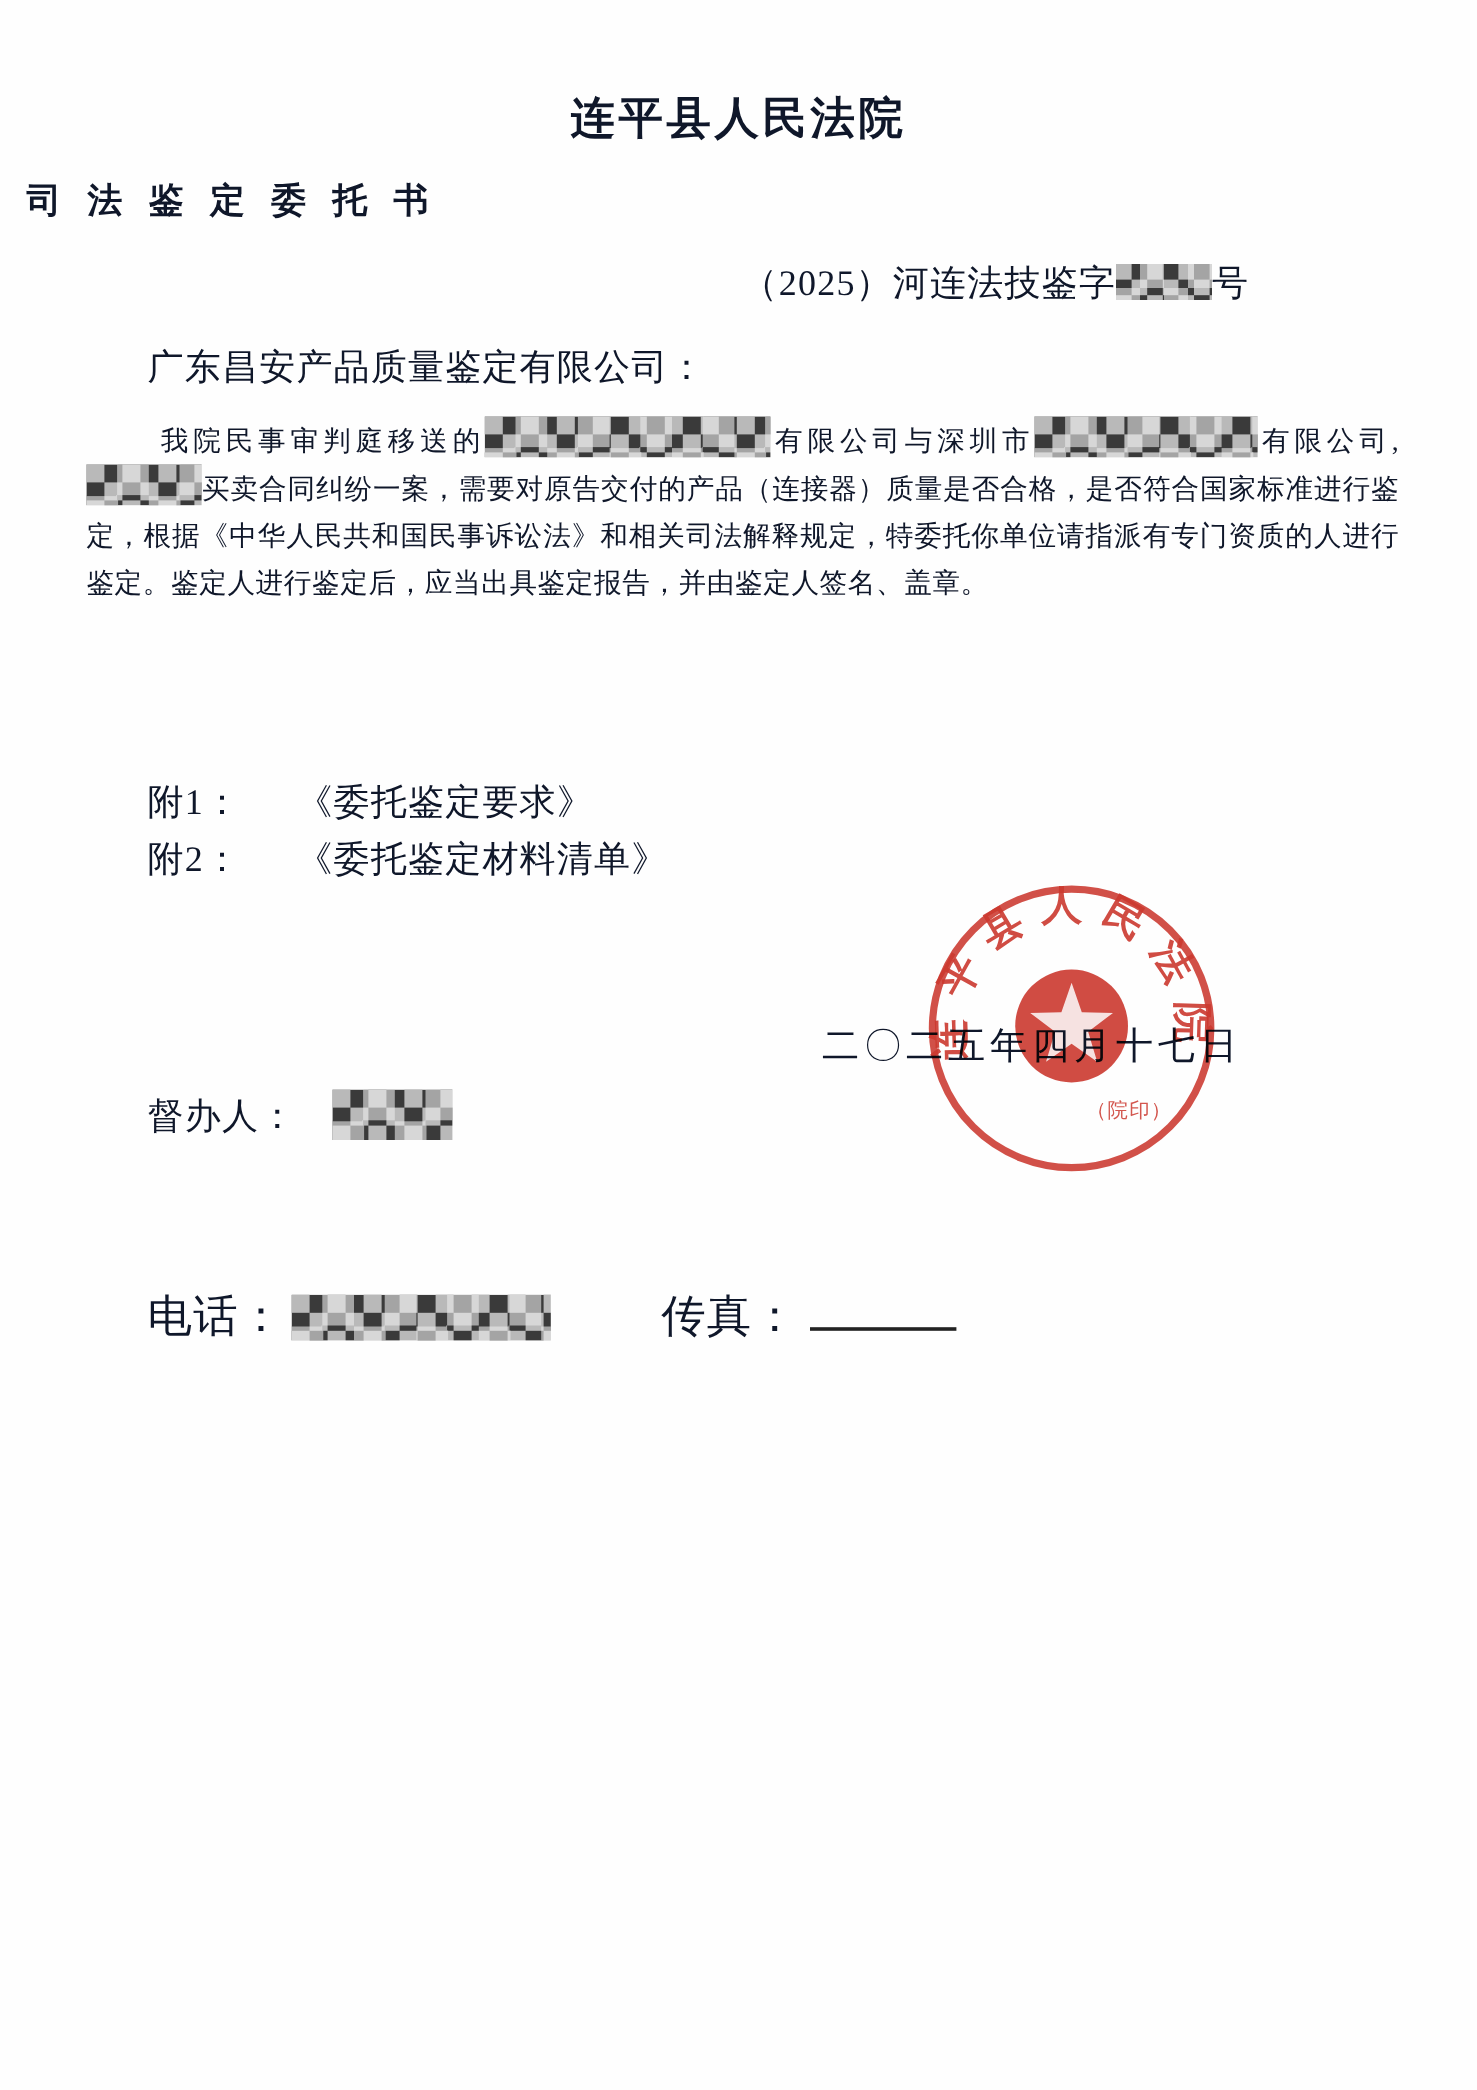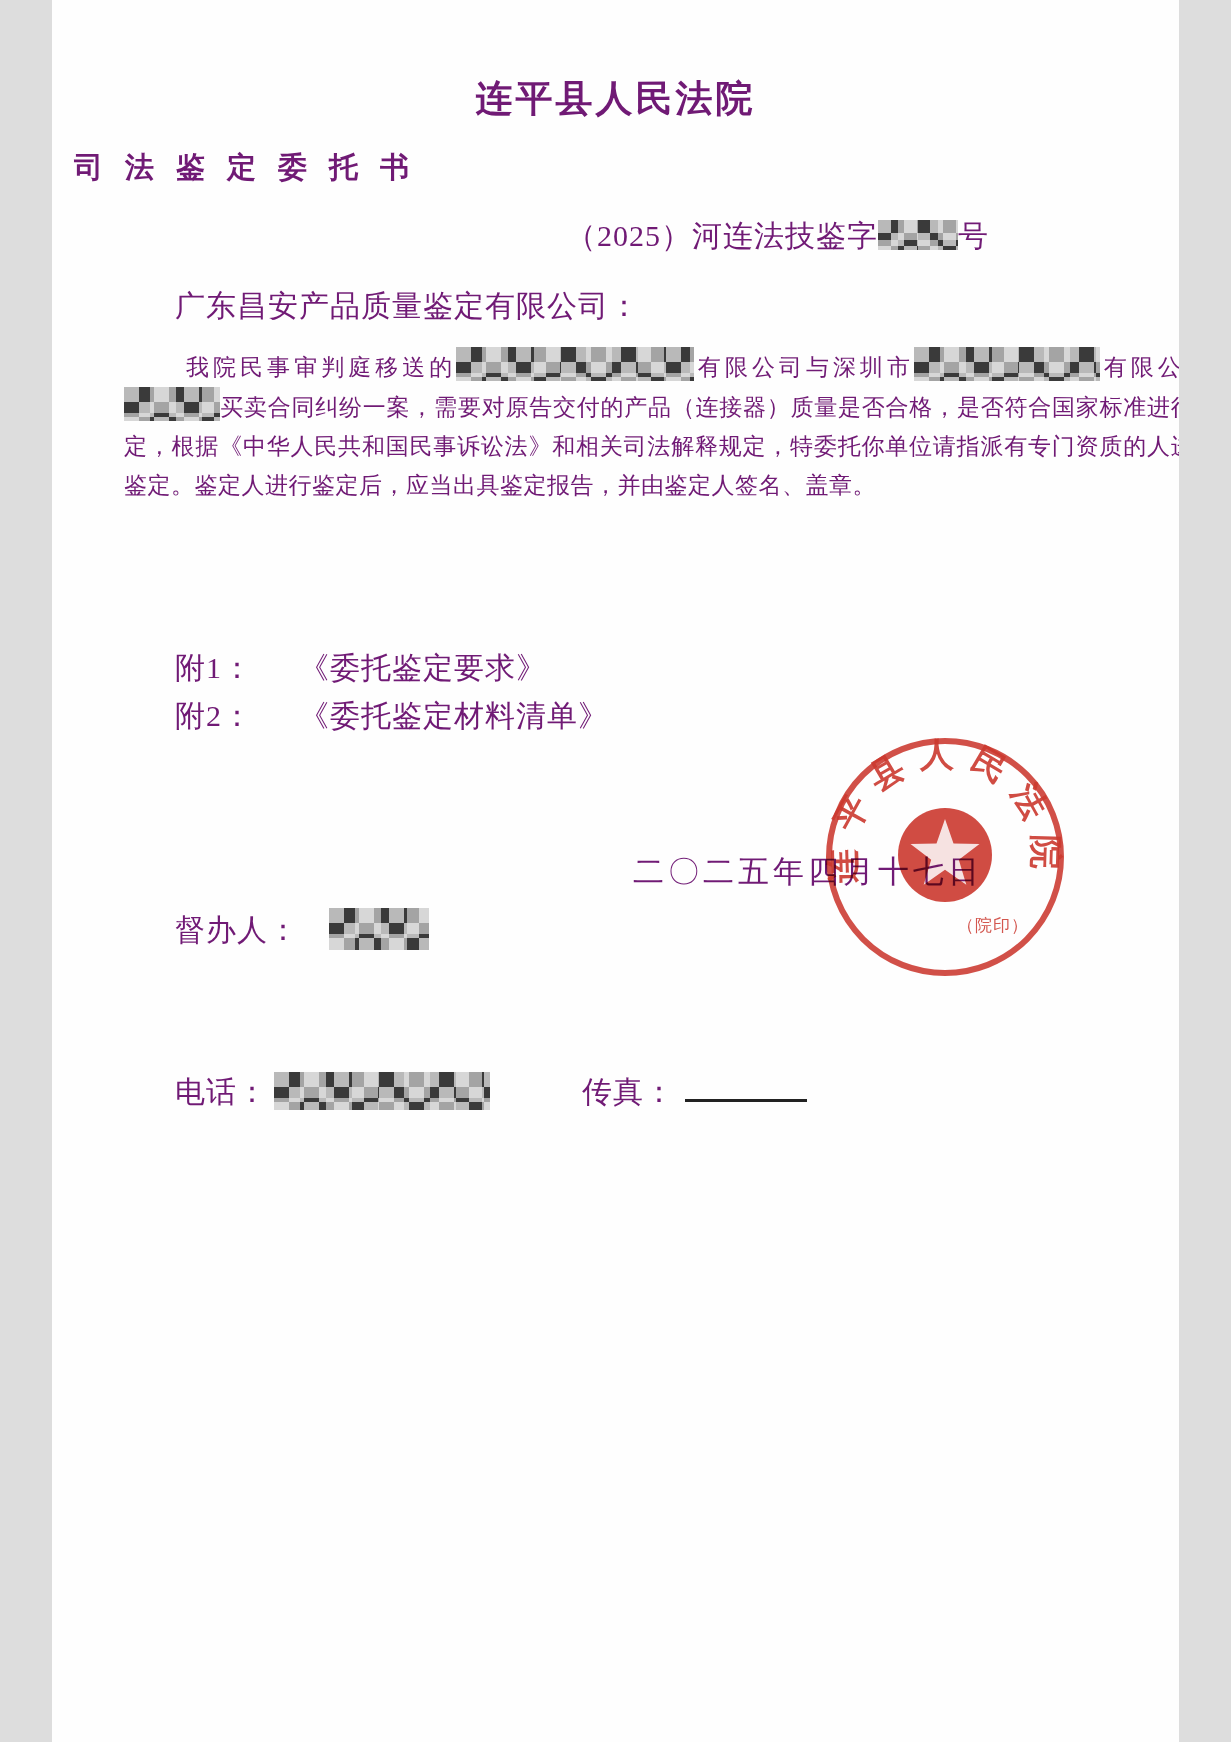--- a/index.html
+++ b/index.html
@@ -1,23 +1,23 @@
 <!DOCTYPE html>
 <html><head>
 <meta charset="utf-8">
 <style>
   * { margin:0; padding:0; box-sizing:border-box; }
   html,body { background:#ddd; }
   .page {
     position:relative;
-    width:1127px; height:1742px;
+    width:1231px; height:1742px;
     margin:0 auto;
     background:#fefefe;
     font-family:"Liberation Serif","DejaVu Serif",serif;
-    color:#701a75;
+    color:#0f172a;
     overflow:hidden;
   }
   .court-name {
     position:absolute; top:74px; left:0; width:100%;
     text-align:center; font-size:37px; font-weight:bold; letter-spacing:3px;
   }
   .doc-title {
     position:absolute; top:148px; left:0; width:100%;
     text-align:left; font-size:29px; font-weight:bold; letter-spacing:22px;
     text-indent:22px; 
@@ -38,21 +38,21 @@
   .para2 { position:absolute; top:562px; left:123px; font-size:30px; letter-spacing:1px; }
   .att-row { position:absolute; left:123px; font-size:30px; letter-spacing:1px; }
   .att-row.a1 { top:624px;margin-top:24px; }
   .att-row.a2 { top:696px; }
   .att-title { margin-left:46px; }
   .date-line {
     position:absolute; top:851px; right:196px;
     font-size:31px; letter-spacing:4px; white-space:nowrap;
   }
   .supervisor-line { position:absolute; top:908px; left:123px; font-size:30px; letter-spacing:1px; }
-  .phone-line { position:absolute; top:1072px; left:123px; font-size:30px; letter-spacing:1px; }
+  .phone-line { position:absolute; top:1072px; left:123px; font-size:37px; letter-spacing:1px; }
   .fax-label { margin-left:92px; }
   .fax-underline {
     display:inline-block; width:122px; height:30px;
     border-bottom:3px solid #222; margin-left:10px; vertical-align:baseline;
   }
   
   .redact {
     display:inline-block; height:34px; vertical-align:-6px;
     background-image:
       repeating-conic-gradient(rgba(235,235,235,0.6) 0% 25%, rgba(0,0,0,0) 25% 50%),

